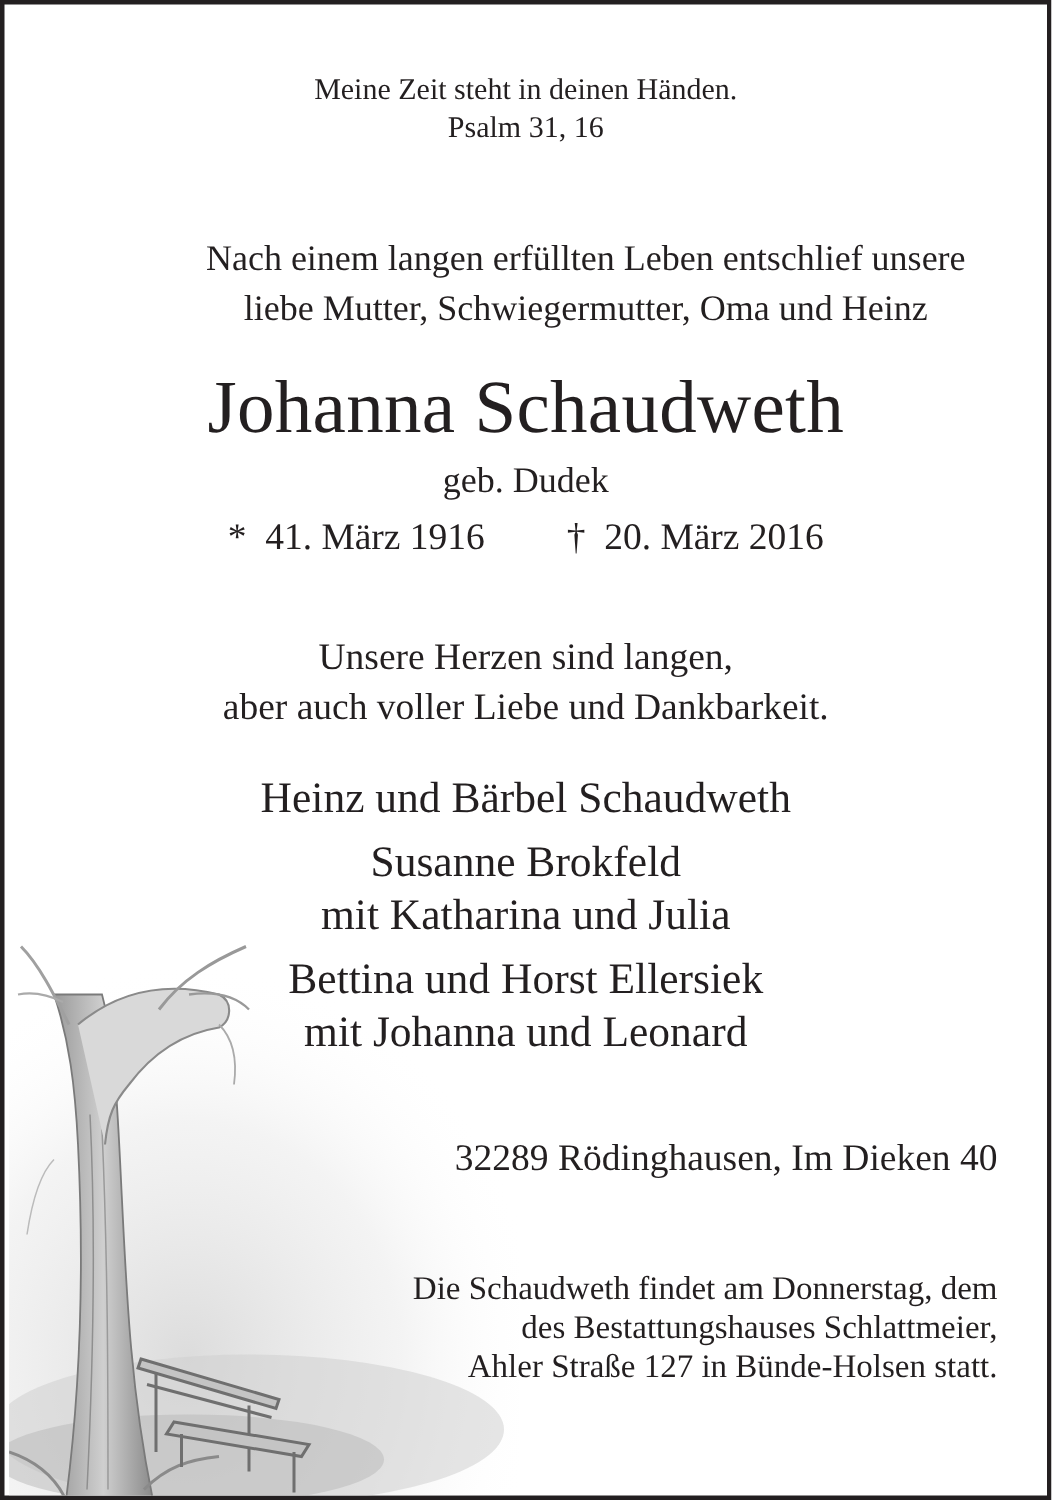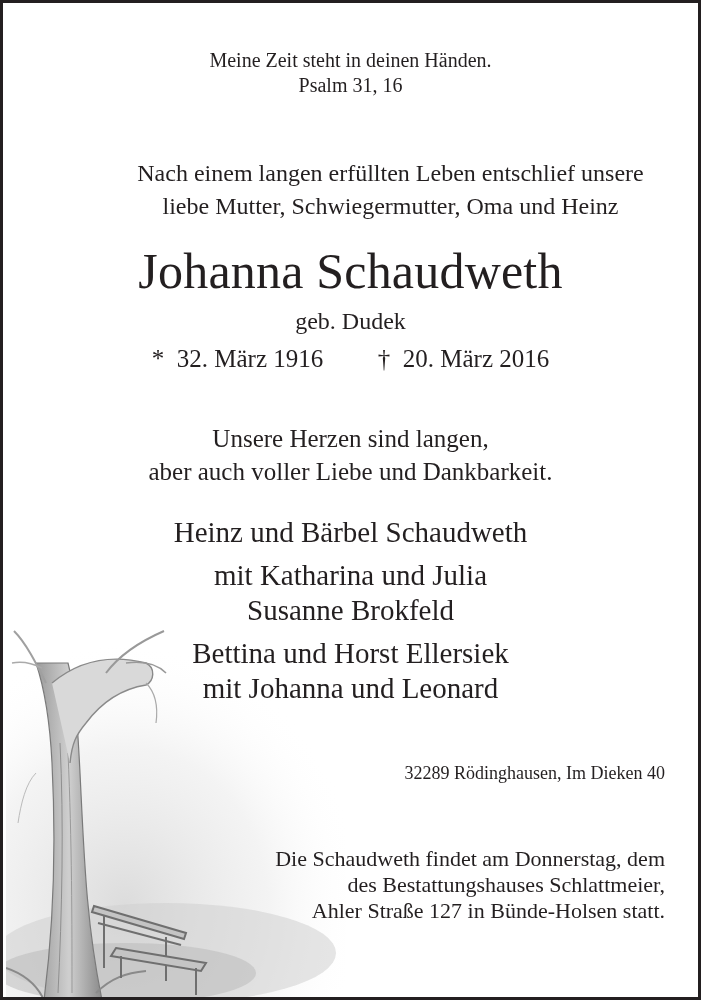--- a/index.html
+++ b/index.html
@@ -22,21 +22,21 @@
   .intro { top: 154px; font-size: 24px; line-height: 33px; padding-left: 40px; }
   .name { top: 238px; font-size: 50px; line-height: 60px; letter-spacing: 0.2px; }
   .birthname { top: 303px; font-size: 24px; line-height: 30px; }
   .dates { top: 339px; font-size: 25px; line-height: 34px; }
   .dates span { display: inline-block; }
   .dates .gap { width: 42px; }
   .heart { top: 419px; font-size: 25px; line-height: 33px; }
   .family { top: 512px; font-size: 29px; line-height: 35px; }
   .family .grp { margin-bottom: 8px; }
   .right { position: absolute; right: 33px; text-align: right; }
-  .address { top: 754px; font-size: 18px; line-height: 32px; }
+  .address { top: 754px; font-size: 25px; line-height: 32px; }
   .funeral { top: 843px; font-size: 22px; line-height: 26px; }
 </style>
 </head>
 <body>
 
 <div class="frame">
 
   <svg class="illustration" viewBox="0 0 340 377" xmlns="http://www.w3.org/2000/svg">
     <defs>
       <radialGradient id="mist" cx="0.35" cy="0.75" r="0.7">
@@ -89,38 +89,38 @@
     <div>Nach einem langen erfüllten Leben entschlief unsere</div>
     <div>liebe Mutter, Schwiegermutter, Oma und Heinz</div>
   </div>
 
   <div class="center name">Johanna Schaudweth</div>
 
   <div class="center birthname">geb. Dudek</div>
 
   <div class="center dates">
     <span>*</span>&nbsp;
-    <span>32. März 1916</span>
+    <span>41. März 1916</span>
     <span class="gap"></span>
     <span>†</span>&nbsp;
     <span>20. März 2016</span>
   </div>
 
   <div class="center heart">
     <div>Unsere Herzen sind langen,</div>
     <div>aber auch voller Liebe und Dankbarkeit.</div>
   </div>
 
   <div class="center family">
     <div class="grp">
       <div>Heinz und Bärbel Schaudweth</div>
     </div>
     <div class="grp">
+      <div>Susanne Brokfeld</div>
       <div>mit Katharina und Julia</div>
-      <div>Susanne Brokfeld</div>
     </div>
     <div class="grp">
       <div>Bettina und Horst Ellersiek</div>
       <div>mit Johanna und Leonard</div>
     </div>
   </div>
 
   <div class="right address">32289 Rödinghausen, Im Dieken 40</div>
 
   <div class="right funeral">

